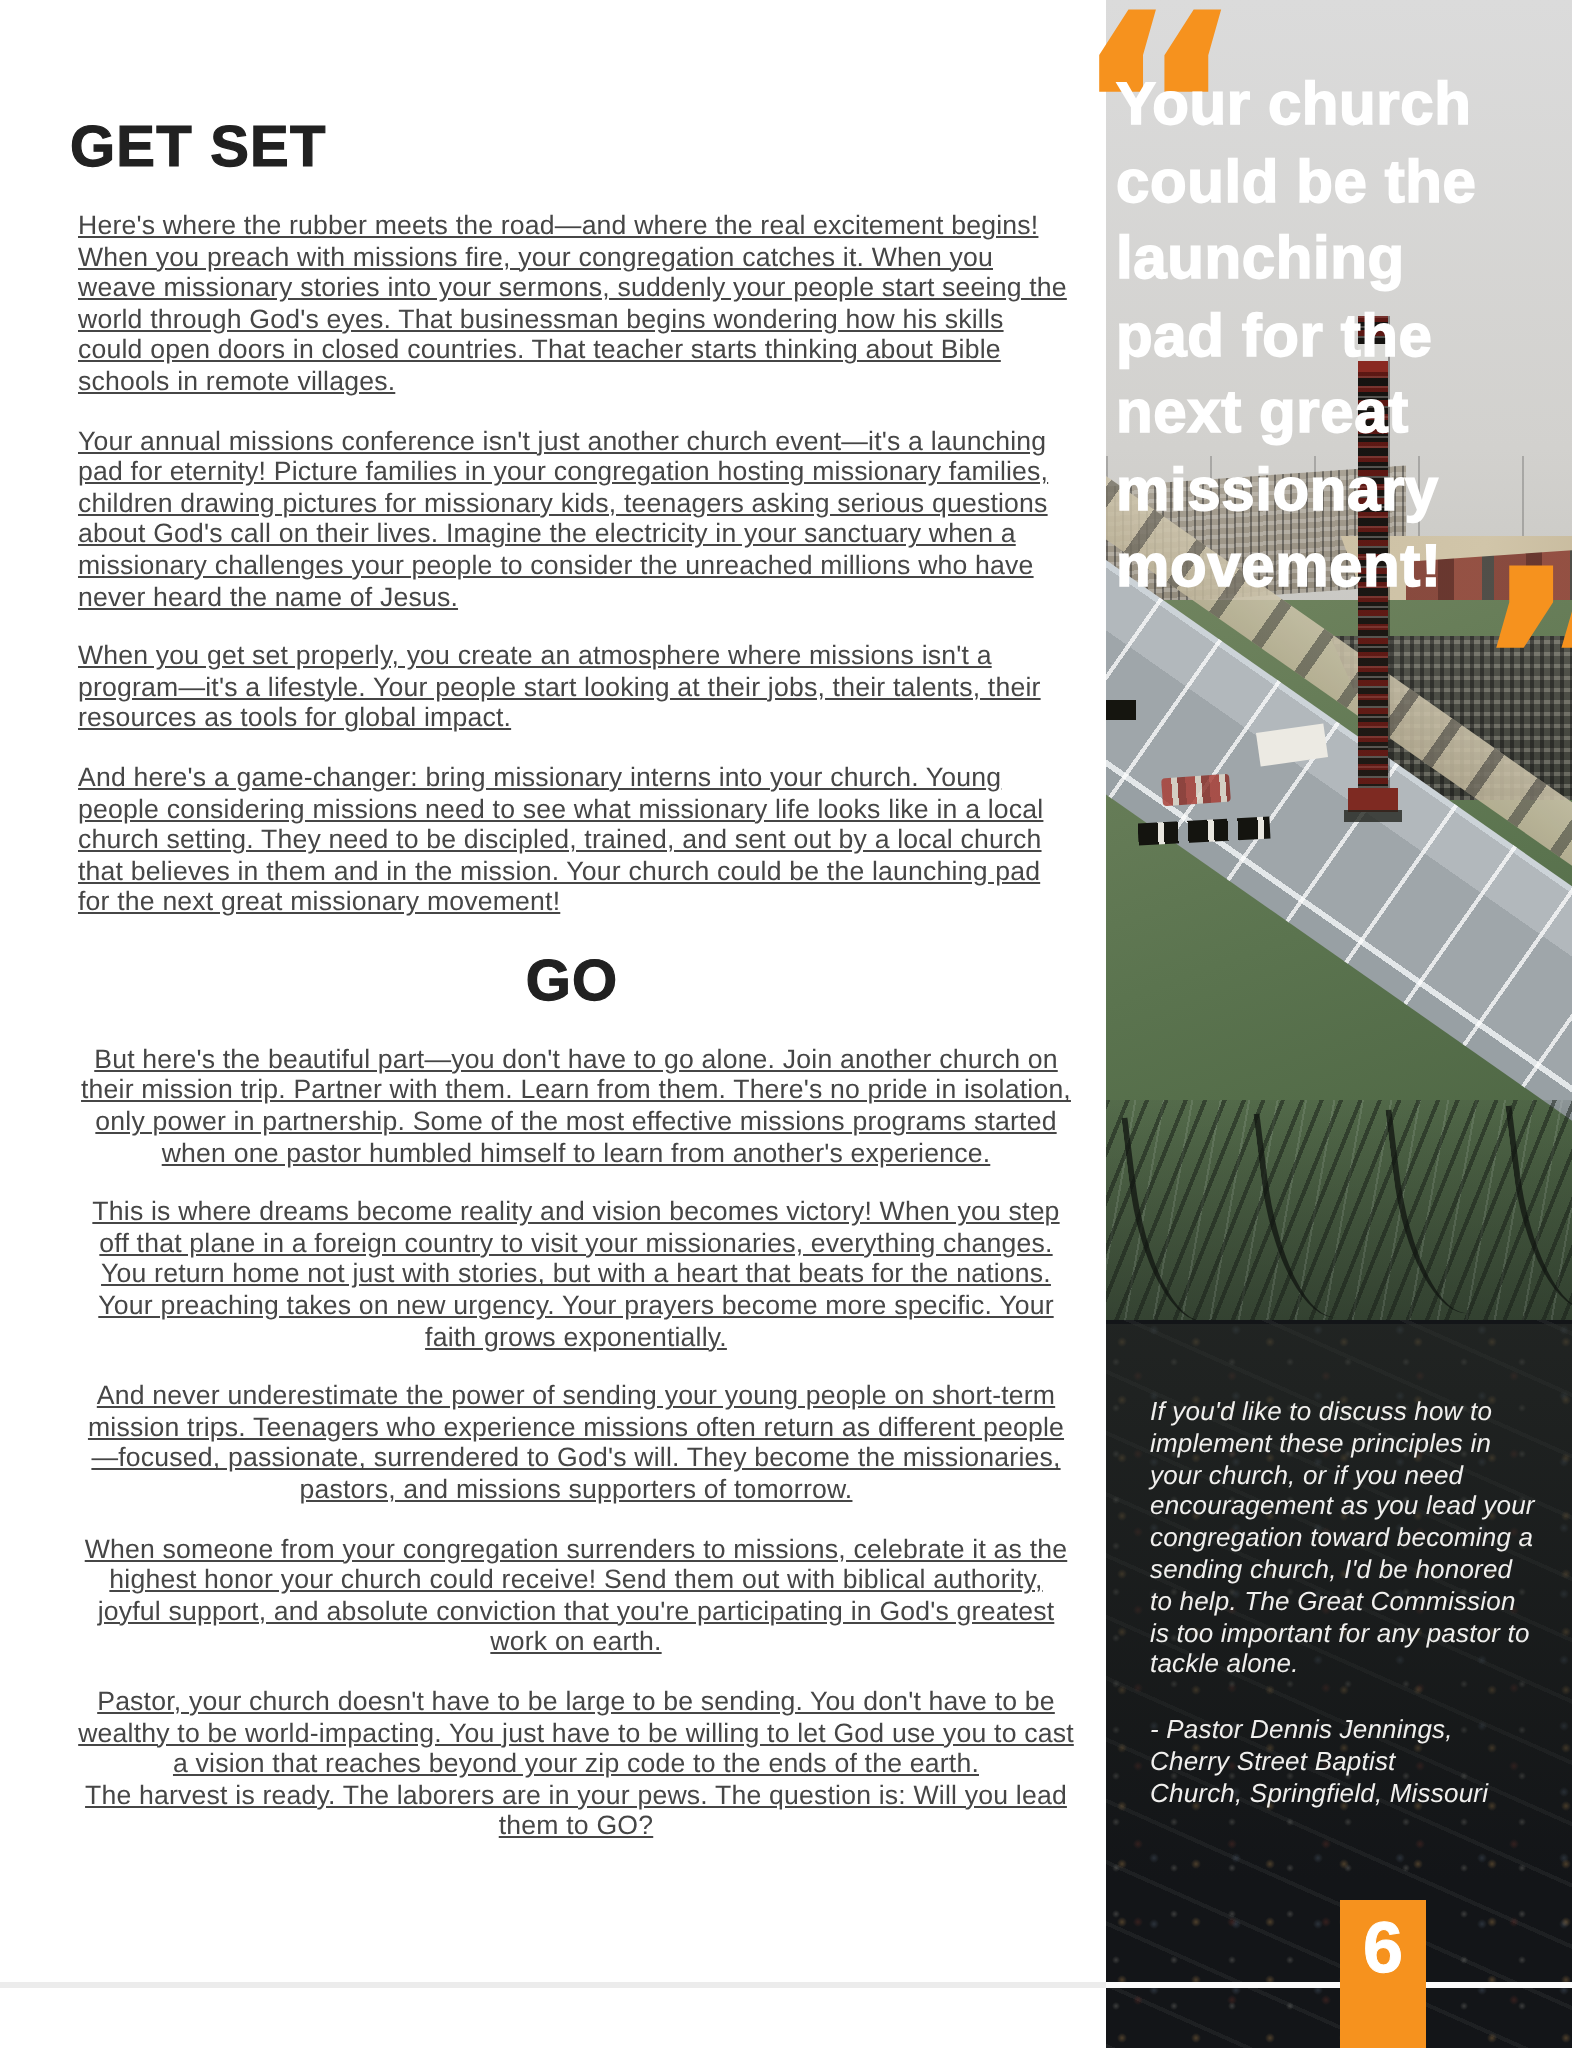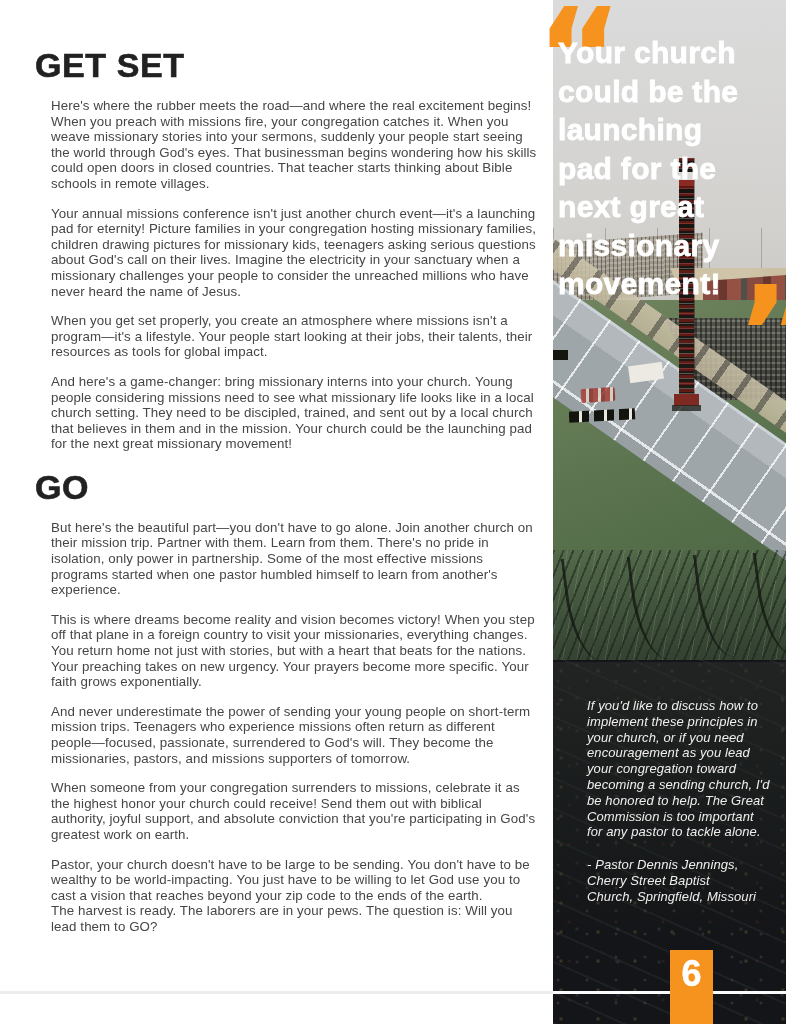--- a/index.html
+++ b/index.html
@@ -11,32 +11,33 @@
   html,body{margin:0;padding:0;}
   body{
     width:786px;height:1024px;position:relative;overflow:hidden;
     background:#ffffff;
     font-family:"Liberation Sans", sans-serif;
   }
 
   
   .article-column{position:absolute;left:35px;top:44px;width:502px;}
   .section{margin:0;}
-  .section + .section{margin-top:18px;}
+  .section + .section{margin-top:18px;text-align:center;}
   .section-heading{
-    margin:4px 0 16px 0;
-    font-size:34px;line-height:1;font-weight:800;
+    margin:16px 0 16px 0;
+    font-size:29px;line-height:1;font-weight:800;
     color:var(--heading);letter-spacing:.6px;
     -webkit-text-stroke:.6px var(--heading);
   }
   .body-copy p{
-    margin:0 0 14px 16px;
+    margin:0 0 14px 4px;
     font-size:13.3px;line-height:15.6px;letter-spacing:.1px;
     color:var(--body-text);
     white-space:pre-line;
+    text-decoration:underline;
   }
   .body-copy p:last-child{margin-bottom:0;}
 
   
   .photo{
     position:absolute;left:553px;top:0;width:233px;height:1024px;
     background:#d7d6d4;overflow:visible; 
   }
   .photo-clip{position:absolute;inset:0;overflow:hidden;}
   .sky{position:absolute;left:0;right:0;top:0;height:320px;
@@ -128,21 +129,21 @@
   .quote-text{
     position:absolute;left:5px;top:34px;width:226px;
     font-size:30px;line-height:38.5px;font-weight:700;letter-spacing:.3px;
     color:#ffffff;-webkit-text-stroke:.8px #ffffff;
     white-space:pre-line;
   }
 
   
   .testimonial{
     position:absolute;left:0;right:0;top:662px;min-height:278px;
-    padding:36px 16px 24px 34px;
+    padding:36px 16px 24px 22px;
     background:linear-gradient(180deg, rgba(44,48,43,.55), rgba(30,33,30,.35) 72%, rgba(20,22,22,0));
   }
   .testimonial p{
     margin:0 0 17px 0;
     font-size:13px;line-height:15.8px;font-style:italic;letter-spacing:.1px;
     color:#f0efed;white-space:pre-line;
   }
   .testimonial p:last-child{margin-bottom:4px;}
 
   

